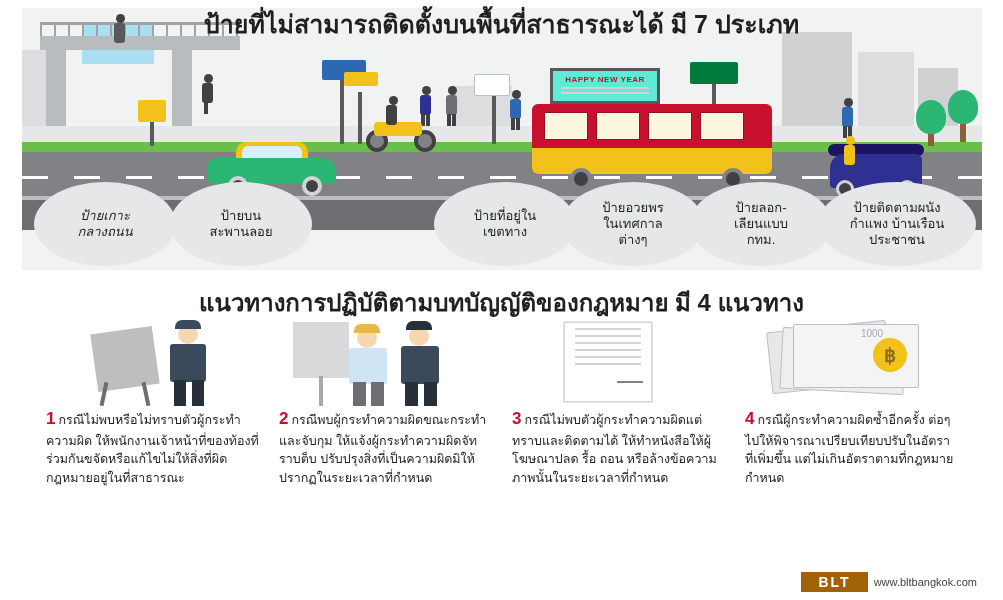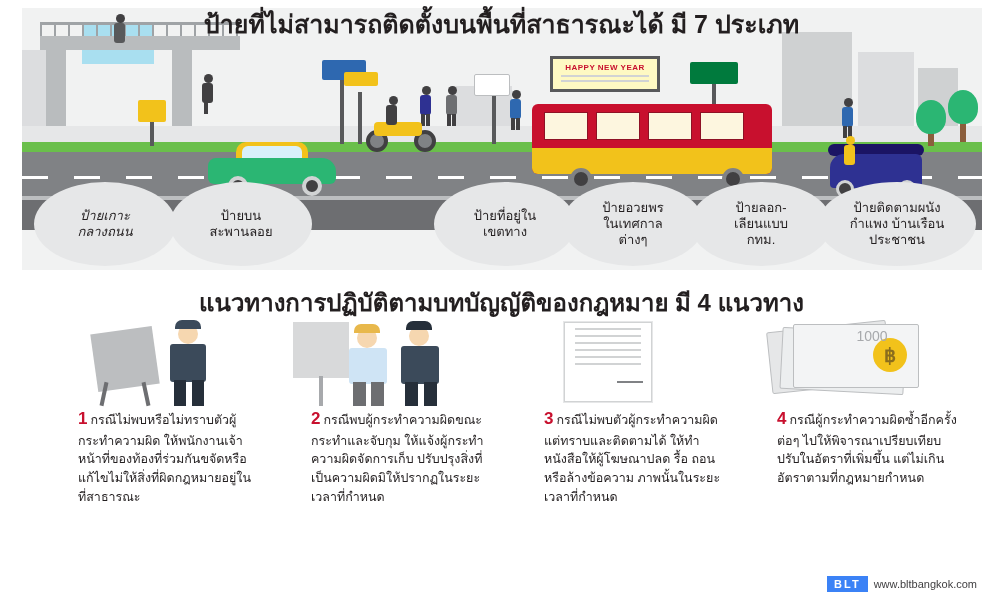--- a/index.html
+++ b/index.html
@@ -56,21 +56,21 @@
   .person { position:absolute; }
   .p-head { position:absolute; width:9px; height:9px; border-radius:50%; }
   .p-body { position:absolute; width:11px; height:20px; border-radius:3px; }
   .p-leg { position:absolute; width:4px; height:12px; background:#414042; }
 
   
   .bus-body { position:absolute; left:510px; top:96px; width:240px; height:70px; background:#c8102e; border-radius:6px; }
   .bus-yellow { position:absolute; left:510px; top:140px; width:240px; height:26px; background:#f2c21b; border-radius:0 0 6px 6px; }
   .bus-win { position:absolute; top:104px; height:28px; background:#fdf6df; border:1px solid #8e1126; }
   .bus-wheel { position:absolute; top:160px; width:22px; height:22px; border-radius:50%; background:#414042; border:4px solid #808285; }
-  .billboard { position:absolute; left:528px; top:48px; width:110px; height:36px; background:#fef9c3; border:3px solid #58595b; }
+  .billboard { position:absolute; left:528px; top:60px; width:110px; height:36px; background:#5eead4; border:3px solid #58595b; }
   .billboard span { display:block; text-align:center; font-size:8px; color:#c8102e; font-weight:bold; margin-top:4px; letter-spacing:.5px;}
   .billboard .lines { margin:3px 8px; height:2px; background:#d1d3d4; }
 
   
   .taxi-body { position:absolute; left:186px; top:150px; width:128px; height:26px; background:#2bb673; border-radius:8px 14px 6px 6px; }
   .taxi-top { position:absolute; left:214px; top:134px; width:72px; height:20px; background:#f2c21b; border-radius:10px 10px 0 0; }
   .taxi-win { position:absolute; left:220px; top:138px; width:60px; height:13px; background:#d9f0fa; border-radius:6px 6px 0 0;}
   .taxi-wheel { position:absolute; top:168px; width:20px; height:20px; border-radius:50%; background:#414042; border:4px solid #d1d3d4;}
 
   
@@ -95,36 +95,36 @@
   }
 
   
   .title-bottom {
     position:absolute; left:0; top:283px; width:100%; text-align:center;
     font-size:24px; font-weight:bold; color:#231f20;
   }
   .cols { position:absolute; left:46px; top:316px; width:920px; height:260px; display:flex; gap:20px; }
   .col { width:213px; position:relative; }
   .art { height:90px; position:relative; }
-  .txt { font-size:12.5px; line-height:1.5; color:#231f20;margin-left:32px; }
+  .txt { font-size:12.5px; line-height:1.5; color:#231f20; }
   .num { color:#c8102e; font-weight:bold; font-size:17px; margin-right:3px; }
 
   
   .easel-board { position:absolute; background:#bcbec0; }
   .worker-shirt { position:absolute; border-radius:3px; }
   .doc {
     position:absolute; left:52px; top:6px; width:88px; height:80px; background:#fff;
     border:1px solid #d1d3d4; box-shadow:0 0 0 1px #e6e7e8;
   }
   .doc .ln { height:2px; background:#d1d3d4; margin:5px 10px; }
   .money { position:absolute; background:#e6e7e8; border:1px solid #bcbec0; border-radius:2px; }
 
   
   .footer { position:absolute; right:26px; bottom:8px; display:flex; align-items:center; gap:6px; }
-  .blt-logo { background:#3b82f6; color:#fff; font-size:11px; font-weight:bold; padding:2px 7px; letter-spacing:2px; }
+  .blt-logo { background:#a16207; color:#fff; font-size:14px; font-weight:bold; padding:2px 17px; letter-spacing:2px; }
   .blt-url { font-size:11px; color:#414042; }
 </style>
 </head>
 <body>
 
 <div class="page">
 
   <div class="scene">
     <div class="sky"></div>
 
@@ -277,21 +277,21 @@
         <div class="worker-shirt" style="left:70px;top:32px;width:38px;height:36px;background:#cfe4f5;"></div>
         <div class="easel-board" style="left:74px;top:66px;width:13px;height:24px;background:#6d6e71;"></div>
         <div class="easel-board" style="left:92px;top:66px;width:13px;height:24px;background:#6d6e71;"></div>
         <div class="p-head" style="left:130px;top:10px;width:20px;height:20px;background:#f6d7b0;"></div>
         <div class="easel-board" style="left:127px;top:5px;width:26px;height:9px;background:#262f3a;border-radius:7px 7px 0 0;"></div>
         <div class="worker-shirt" style="left:122px;top:30px;width:38px;height:38px;background:#3b4a5a;"></div>
         <div class="easel-board" style="left:126px;top:66px;width:13px;height:24px;background:#262f3a;"></div>
         <div class="easel-board" style="left:145px;top:66px;width:13px;height:24px;background:#262f3a;"></div>
       </div>
       <div class="txt">
-        <span class="num">2</span><span>กรณีพบผู้กระทำความผิดขณะกระทำและจับกุม ให้แจ้งผู้กระทำความผิดจัดการเก็บ ปรับปรุงสิ่งที่เป็นความผิดมิให้ปรากฏในระยะเวลาที่กำหนด</span>
+        <span class="num">2</span><span>กรณีพบผู้กระทำความผิดขณะกระทำและจับกุม ให้แจ้งผู้กระทำความผิดจัทราบต็บ ปรับปรุงสิ่งที่เป็นความผิดมิให้ปรากฏในระยะเวลาที่กำหนด</span>
       </div>
     </div>
 
     <div class="col">
       <div class="art">
         <div class="doc">
           <div class="ln"></div>
           <div class="ln"></div>
           <div class="ln"></div>
           <div class="ln"></div>
@@ -304,21 +304,21 @@
         <span class="num">3</span><span>กรณีไม่พบตัวผู้กระทำความผิดแต่ทราบและติดตามได้ ให้ทำหนังสือให้ผู้โฆษณาปลด รื้อ ถอน หรือล้างข้อความ ภาพนั้นในระยะเวลาที่กำหนด</span>
       </div>
     </div>
 
     <div class="col">
       <div class="art">
         <div class="money" style="left:24px;top:10px;width:120px;height:62px;transform:rotate(-6deg);"></div>
         <div class="money" style="left:36px;top:14px;width:124px;height:62px;transform:rotate(3deg);background:#eceeef;"></div>
         <div class="money" style="left:48px;top:8px;width:126px;height:64px;background:#f3f4f5;"></div>
         <div style="position:absolute;left:128px;top:22px;width:34px;height:34px;border-radius:50%;background:#f2c21b;color:#8a6d1d;font-size:19px;font-weight:bold;display:flex;align-items:center;justify-content:center;">฿</div>
-        <div class="money" style="left:110px;top:12px;width:34px;height:12px;background:transparent;border:none;color:#a7a9ac;font-size:14px;text-align:center;">1000</div>
+        <div class="money" style="left:110px;top:12px;width:34px;height:12px;background:transparent;border:none;color:#a7a9ac;font-size:10px;text-align:center;">1000</div>
       </div>
       <div class="txt">
         <span class="num">4</span><span>กรณีผู้กระทำความผิดซ้ำอีกครั้ง ต่อๆ ไปให้พิจารณาเปรียบเทียบปรับในอัตราที่เพิ่มขึ้น แต่ไม่เกินอัตราตามที่กฎหมายกำหนด</span>
       </div>
     </div>
   </div>
 
   <div class="footer">
     <div class="blt-logo">BLT</div>
     <div class="blt-url">www.bltbangkok.com</div>

